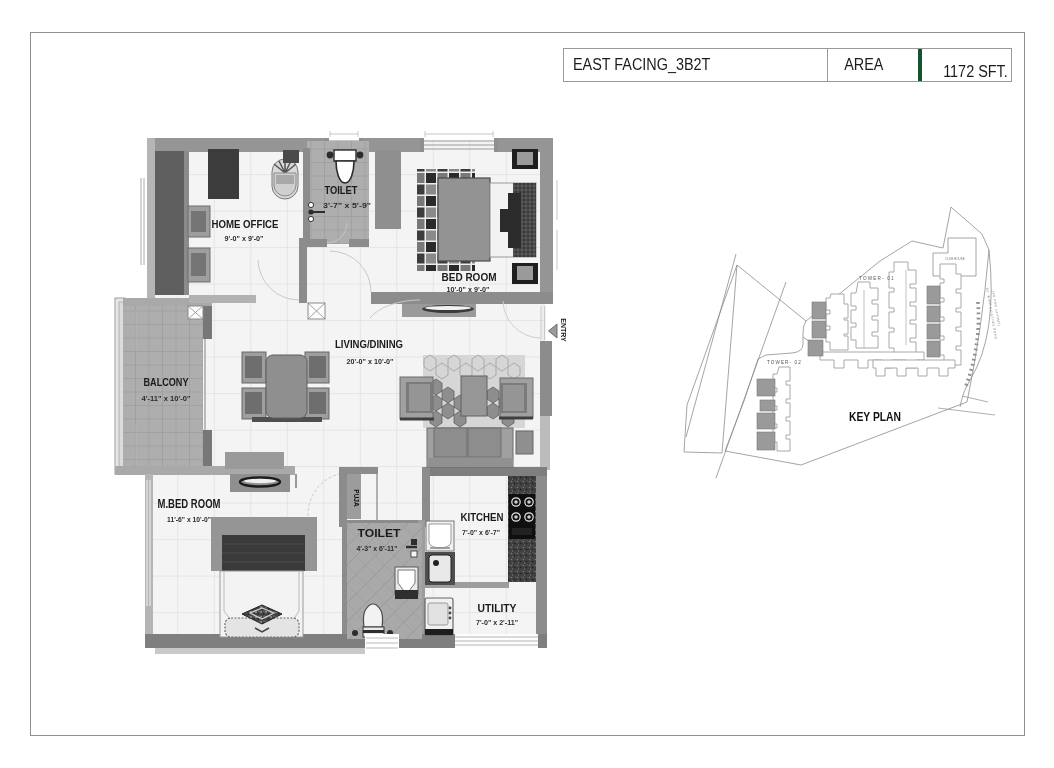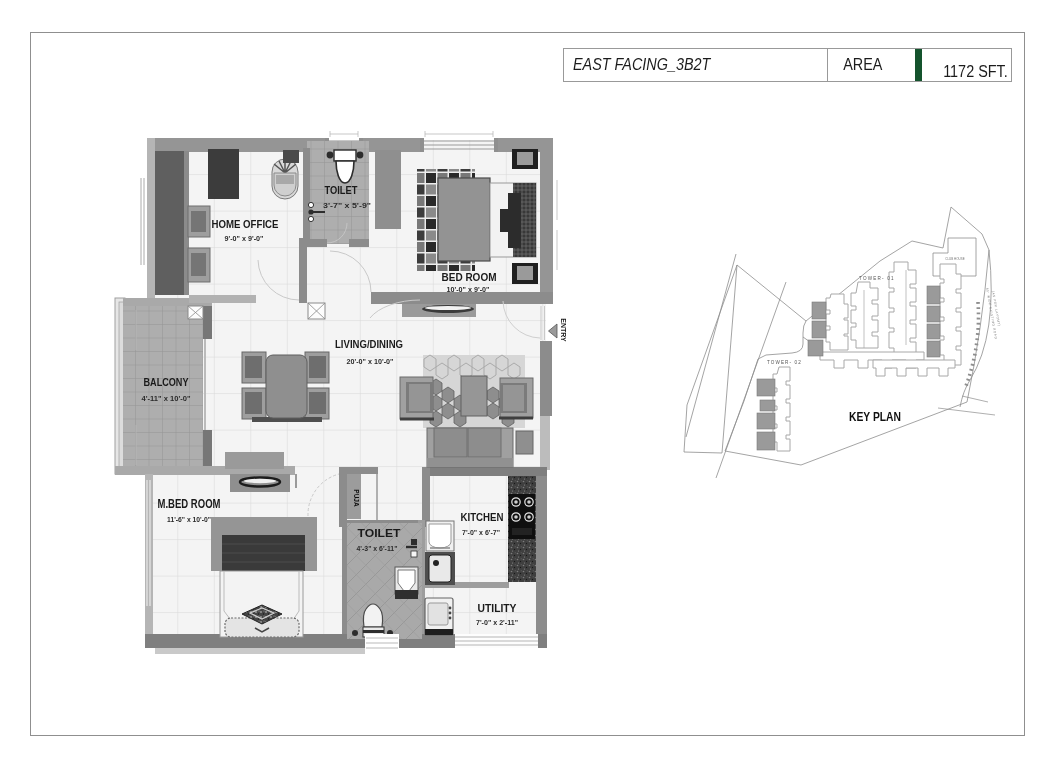--- a/index.html
+++ b/index.html
@@ -1,20 +1,20 @@
 <!DOCTYPE html>
 <html><head>
 <meta charset="utf-8">
 <style>
 html,body{margin:0;padding:0;background:#fff;}
 body{width:1054px;height:768px;position:relative;font-family:"Liberation Sans",sans-serif;overflow:hidden;}
 #border{position:absolute;left:30px;top:32px;width:993px;height:702px;border:1px solid #8f8f8f;}
 #hdr{position:absolute;left:563px;top:48px;width:449px;height:34px;border:1px solid #999;display:flex;box-sizing:border-box;background:#fff;}
-#hdr .c1{width:264px;border-right:1px solid #999;display:flex;align-items:center;padding-left:9px;box-sizing:border-box;font-style:italic;}
-#hdr .c2{width:94px;border-right:7px solid #14532d;display:flex;align-items:center;justify-content:center;padding-right:18px;box-sizing:border-box;}
+#hdr .c1{width:264px;border-right:1px solid #999;display:flex;align-items:center;padding-left:9px;box-sizing:border-box;}
+#hdr .c2{width:94px;border-right:4px solid #14532d;display:flex;align-items:center;justify-content:center;padding-right:18px;box-sizing:border-box;}
 #hdr .c3{flex:1;display:flex;align-items:flex-end;justify-content:flex-end;padding-right:3px;box-sizing:border-box;}
 #hdr span{font-size:16px;color:#1c1c1c;white-space:nowrap;display:inline-block;transform:scaleX(0.9);}
 #hdr .c1 span{transform-origin:left center;}
 #hdr .c2 span{transform-origin:center center;}
 #hdr .c3 span{transform-origin:right center;}
 svg text{font-family:"Liberation Sans",sans-serif;}
 </style>
 </head>
 <body>
 <div id="border"></div>

